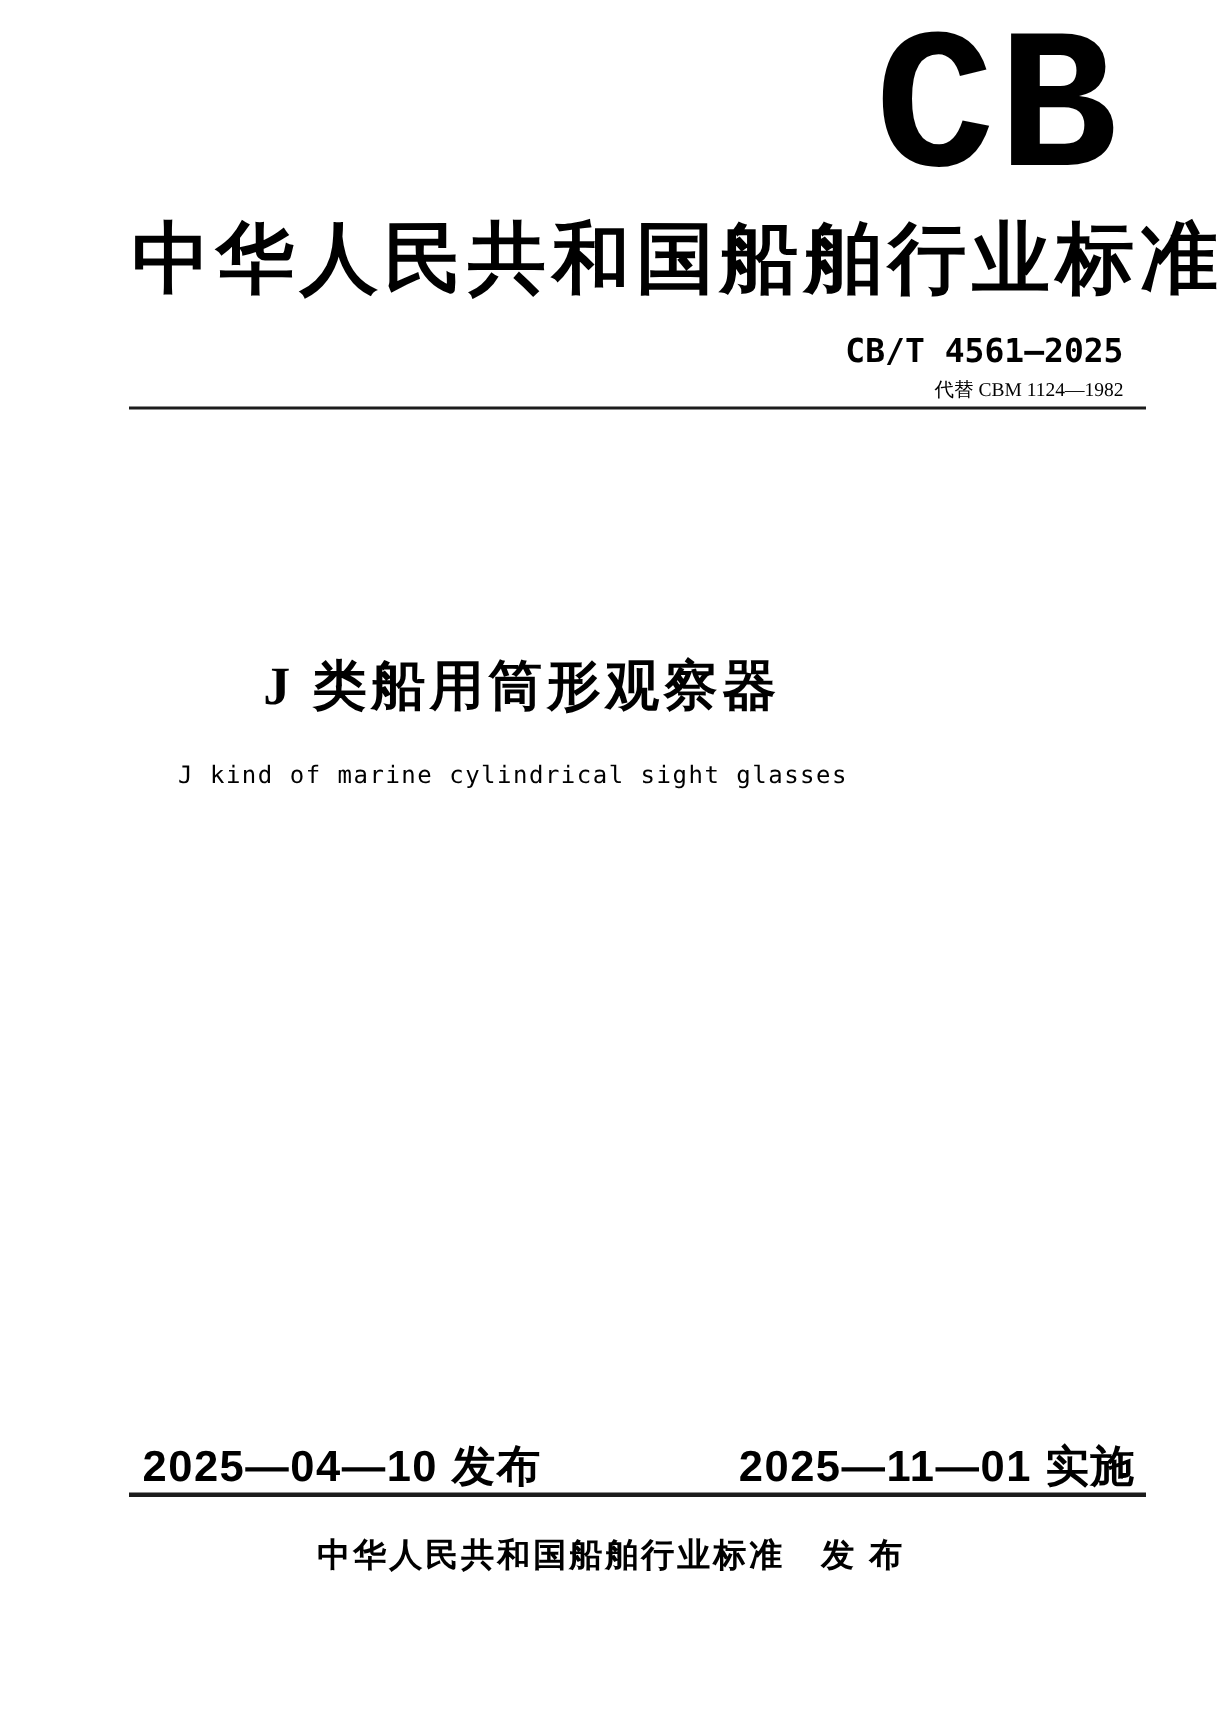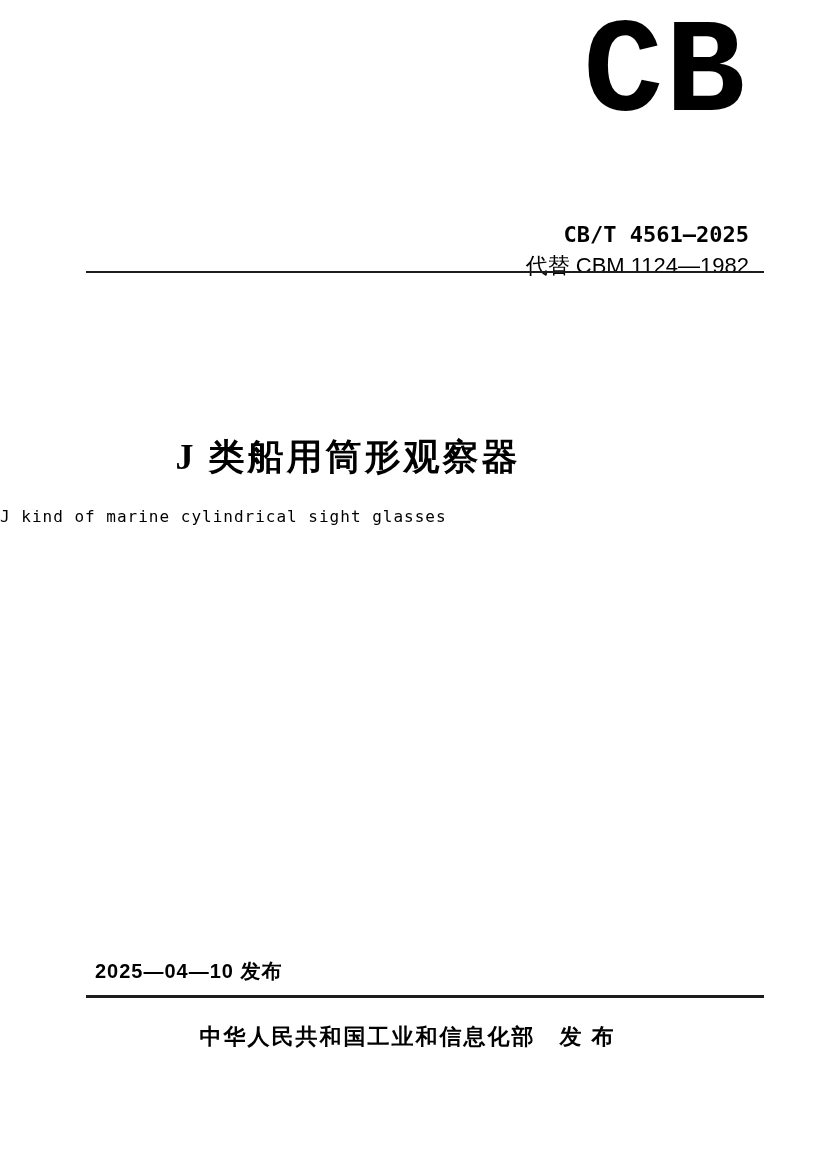--- a/index.html
+++ b/index.html
@@ -65,22 +65,22 @@
   }
   .std-number {
     font-family: "DejaVu Sans Mono", "Liberation Sans", monospace;
     font-size: 22px;
     font-weight: bold;
     letter-spacing: 0px;
     white-space: nowrap;
   }
   .std-replaces {
     margin-top: 4px;
-    font-family: Liberation Sans, sans-serif;
-    font-size: 22px;
+    font-family: Liberation Serif, serif;
+    font-size: 13px;
     white-space: nowrap;
   }
 
   .rule {
     position: absolute;
     left: 86px;
     width: 678px;
     background: #1c1c1c;
   }
   .rule-top { top: 271px; height: 2px; }
@@ -97,35 +97,36 @@
     font-size: 36px;
     font-weight: bold;
     letter-spacing: 3px;
     white-space: nowrap;
   }
   .doc-title-en {
     position: absolute;
     left: 0;
     width: 684px;
     top: 507px;
+    text-align: center;
     font-family: "DejaVu Sans Mono", monospace;
     font-size: 16px;
     letter-spacing: 1px;
     white-space: nowrap;
   }
 
   
   .dates-row {
     position: absolute;
     left: 95px;
     width: 662px;
     top: 958px;
     display: flex;
     justify-content: space-between;
-    font-size: 20px;
+    font-size: 29px;
     font-weight: bold;
     letter-spacing: 1px;
     white-space: nowrap;
   }
 
   
   .publisher-line {
     position: absolute;
     left: 0;
     width: 815px;
@@ -138,32 +139,34 @@
   }
 </style>
 </head>
 <body>
 
 <div class="page">
 
 
   <div class="cb-logo">CB</div>
 
+  <div class="header-title">中华人民共和国船舶行业标准</div>
 
   <div class="std-block">
     <div class="std-number">CB/T 4561—2025</div>
     <div class="std-replaces">代替 CBM 1124—1982</div>
   </div>
 
   <div class="rule rule-top"></div>
 
   <div class="doc-title-zh">J 类船用筒形观察器</div>
   <div class="doc-title-en">J kind of marine cylindrical sight glasses</div>
 
   <div class="dates-row">
     <span>2025—04—10 发布</span>
+    <span>2025—11—01 实施</span>
   </div>
 
   <div class="rule rule-bottom"></div>
 
-  <div class="publisher-line">中华人民共和国工业和信息化部　发 布</div>
+  <div class="publisher-line">中华人民共和国船舶行业标准　发 布</div>
 
 </div>
 
 </body></html>

